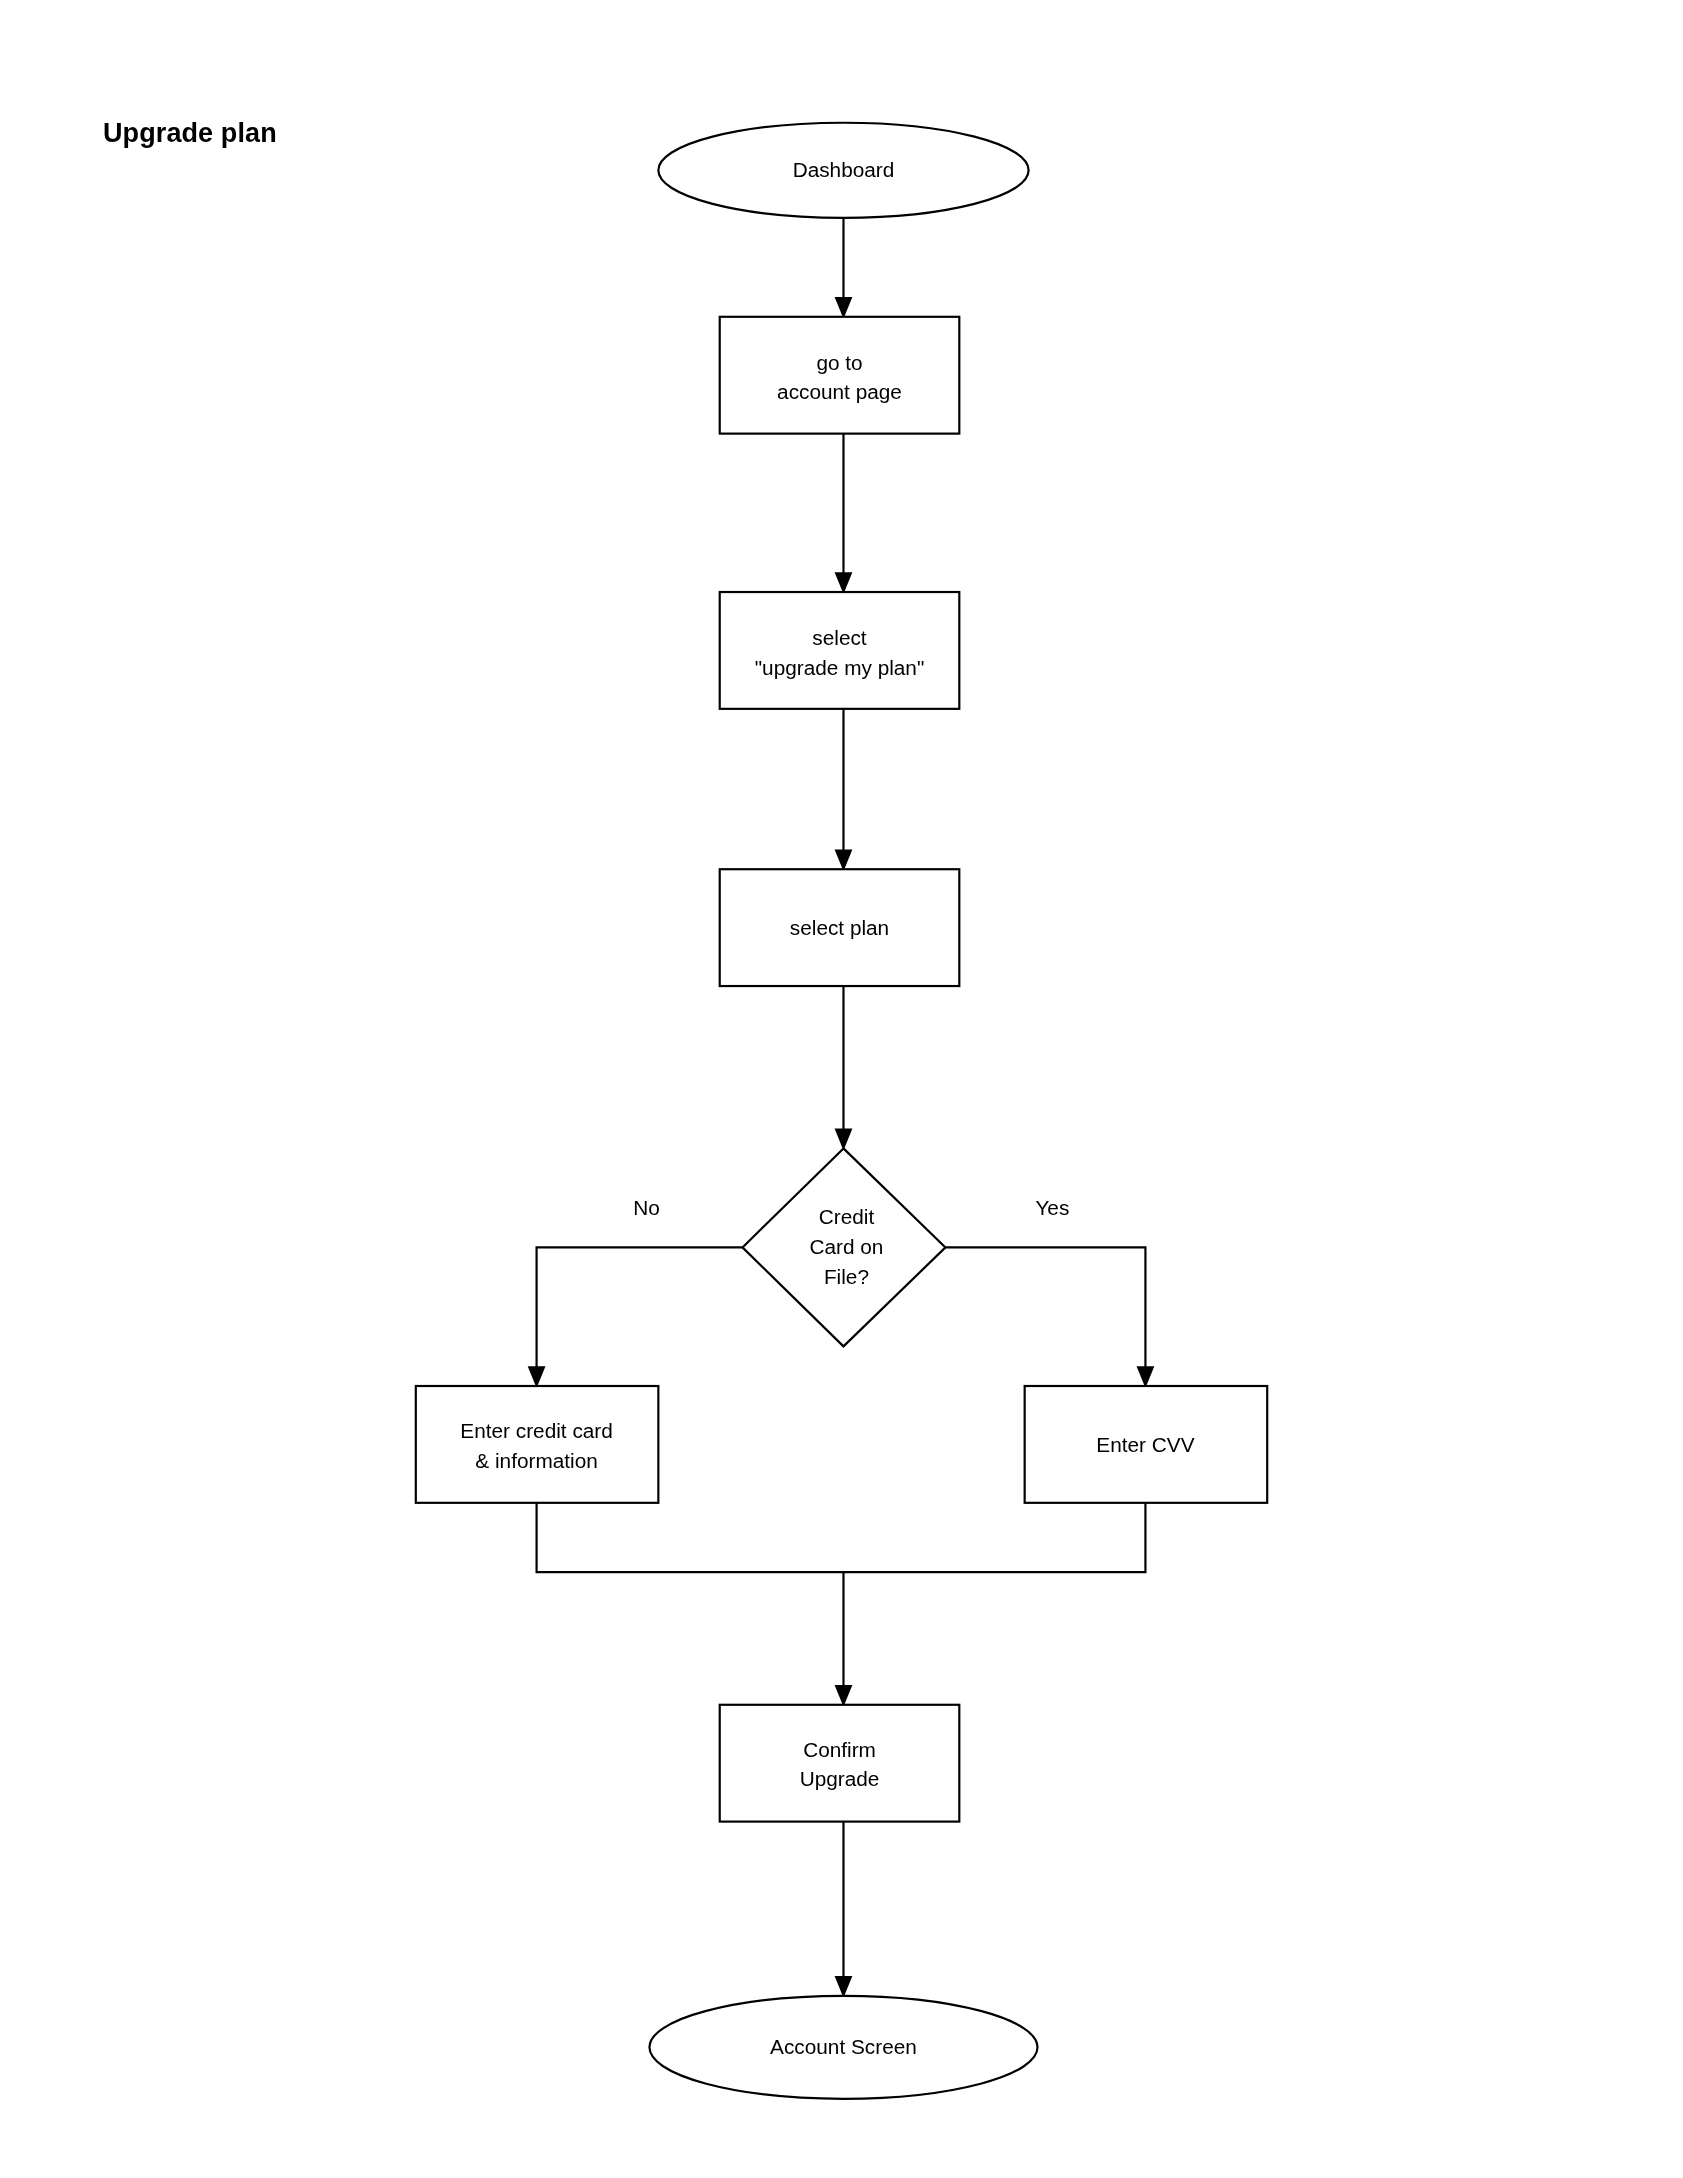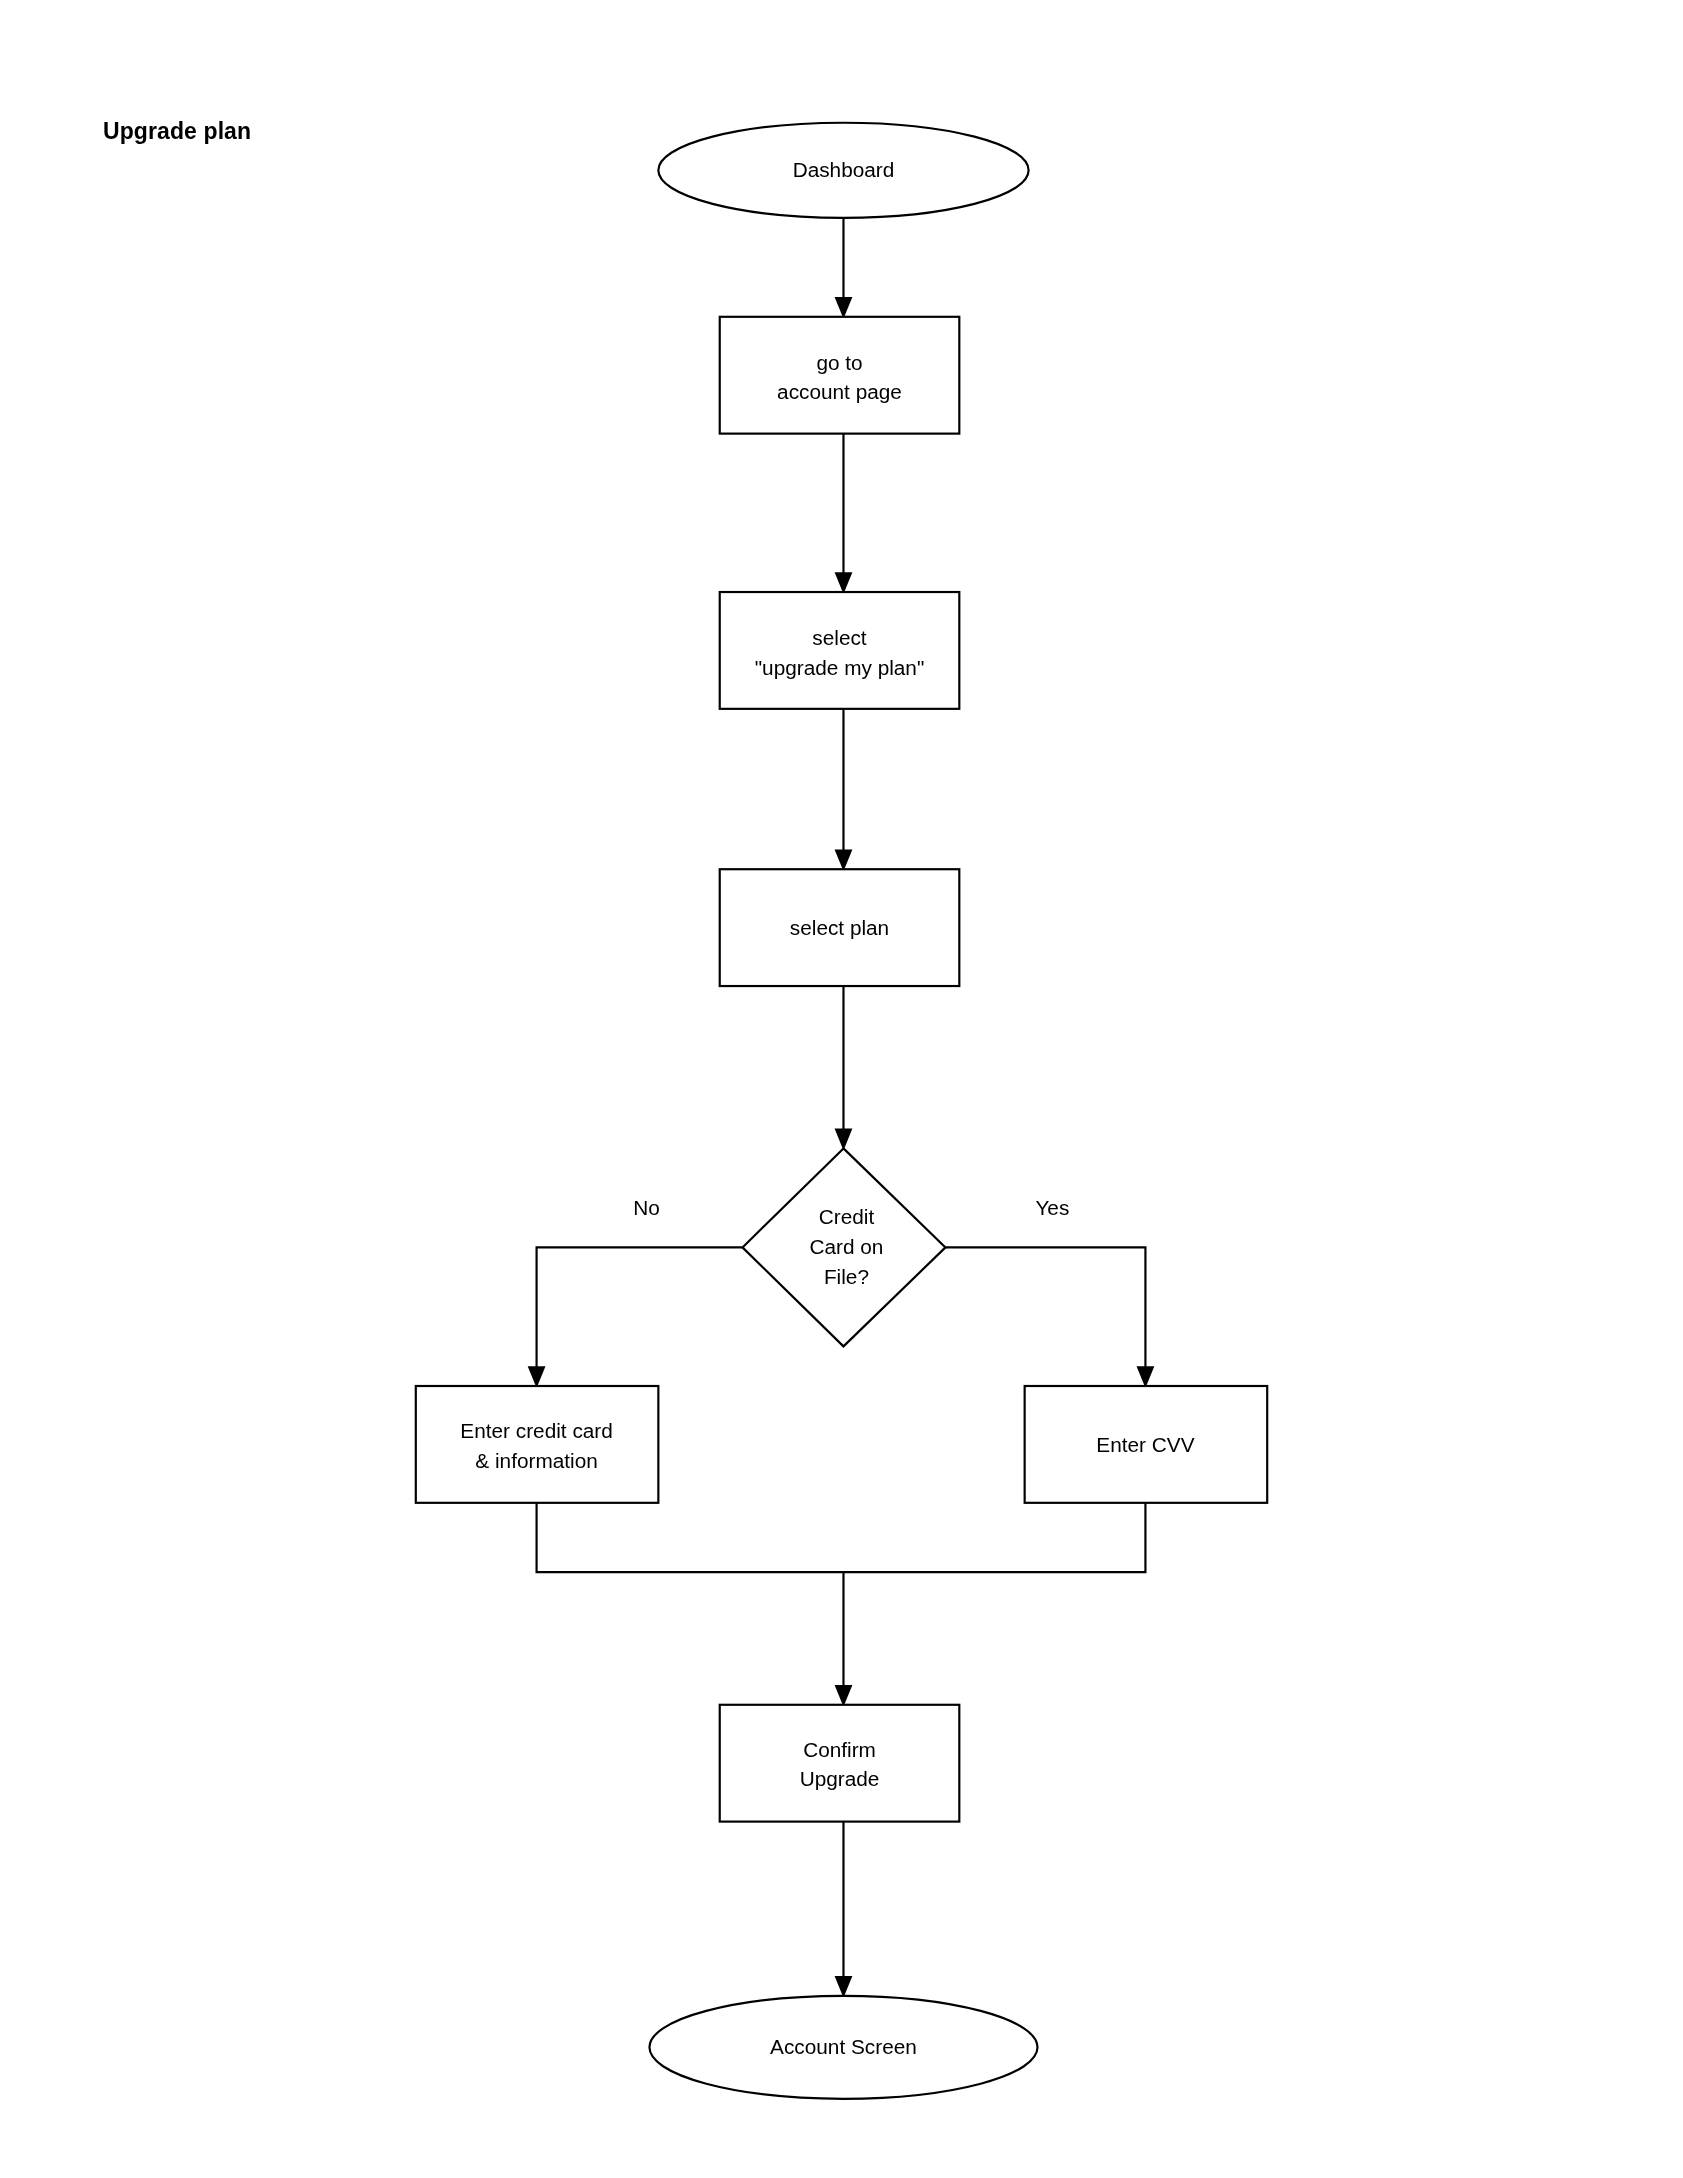--- a/index.html
+++ b/index.html
@@ -20,21 +20,21 @@
     top: 0;
     left: 0;
     width: 1683px;
     height: 2178px;
   }
   .diagram-title {
     position: absolute;
     left: 103px;
     top: 118px;
     font-family: "Liberation Sans", sans-serif;
-    font-size: 23px;
+    font-size: 27px;
     font-weight: bold;
     color: #000000;
     white-space: nowrap;
     letter-spacing: 0.1px;
   }
   .node-shape {
     fill: #ffffff;
     stroke: #000000;
     stroke-width: 2.2;
   }

